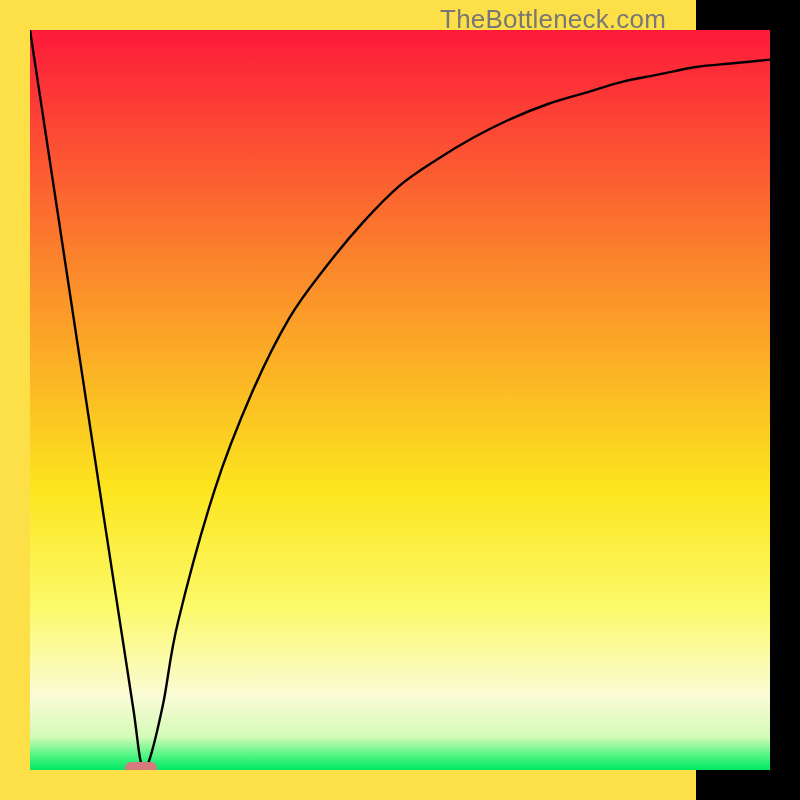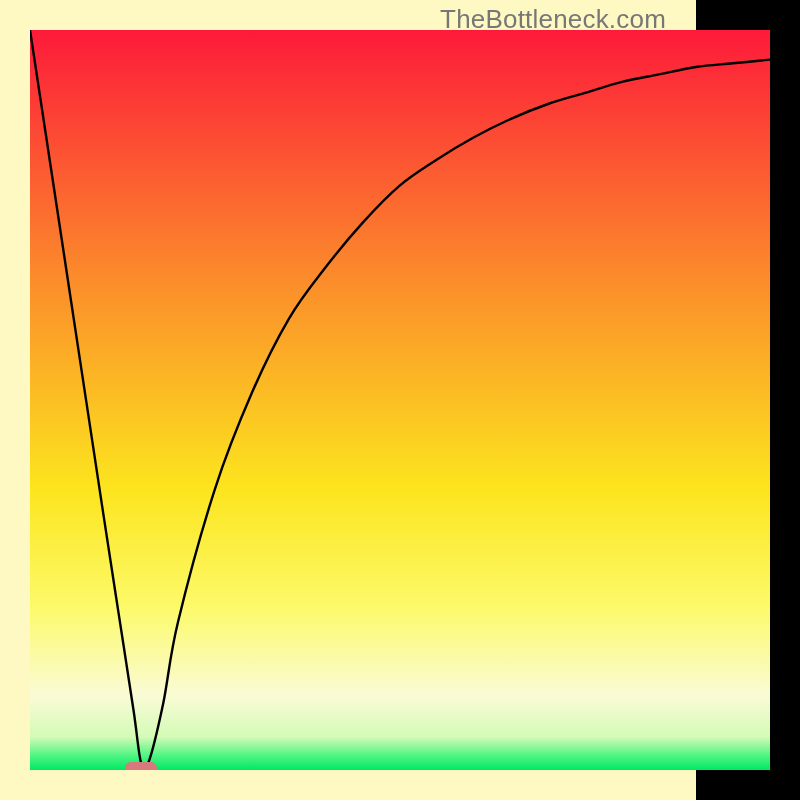--- a/index.html
+++ b/index.html
@@ -7,21 +7,21 @@
     padding: 0;
     width: 800px;
     height: 800px;
     background: #000;
     overflow: hidden;
   }
   .frame {
     position: relative;
     width: 696px;
     height: 800px;
-    background: #fef9c3;
+    background: #fde047;
   }
   .plot-area {
     position: absolute;
     left: 30px;
     top: 30px;
     width: 740px;
     height: 740px;
     overflow: hidden;
     z-index: 1;
   }

